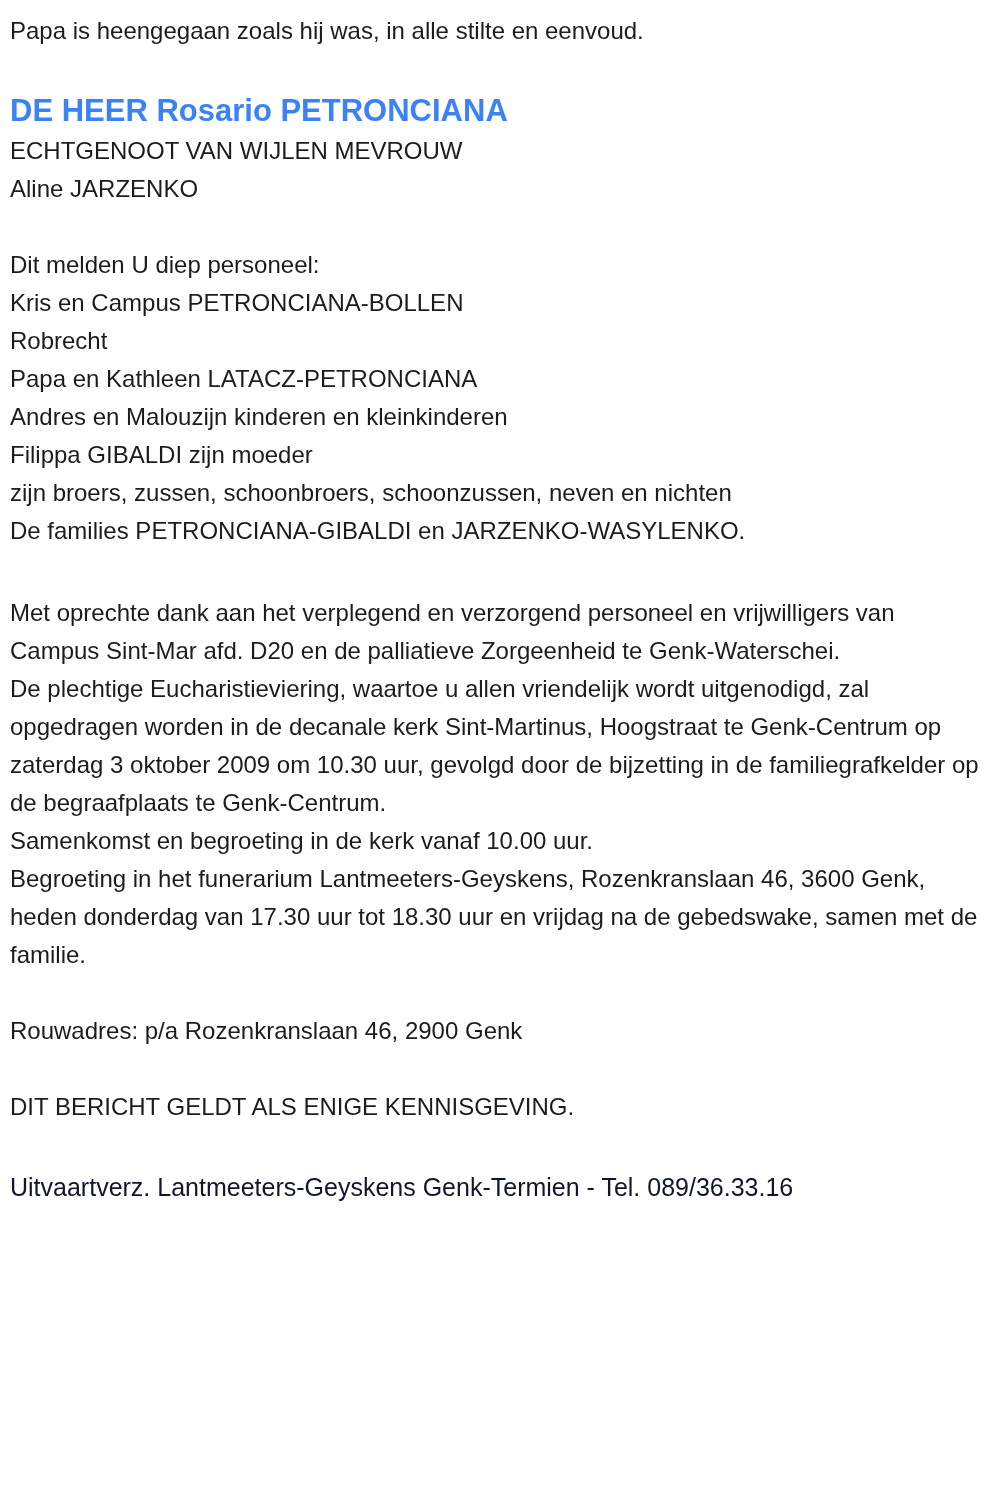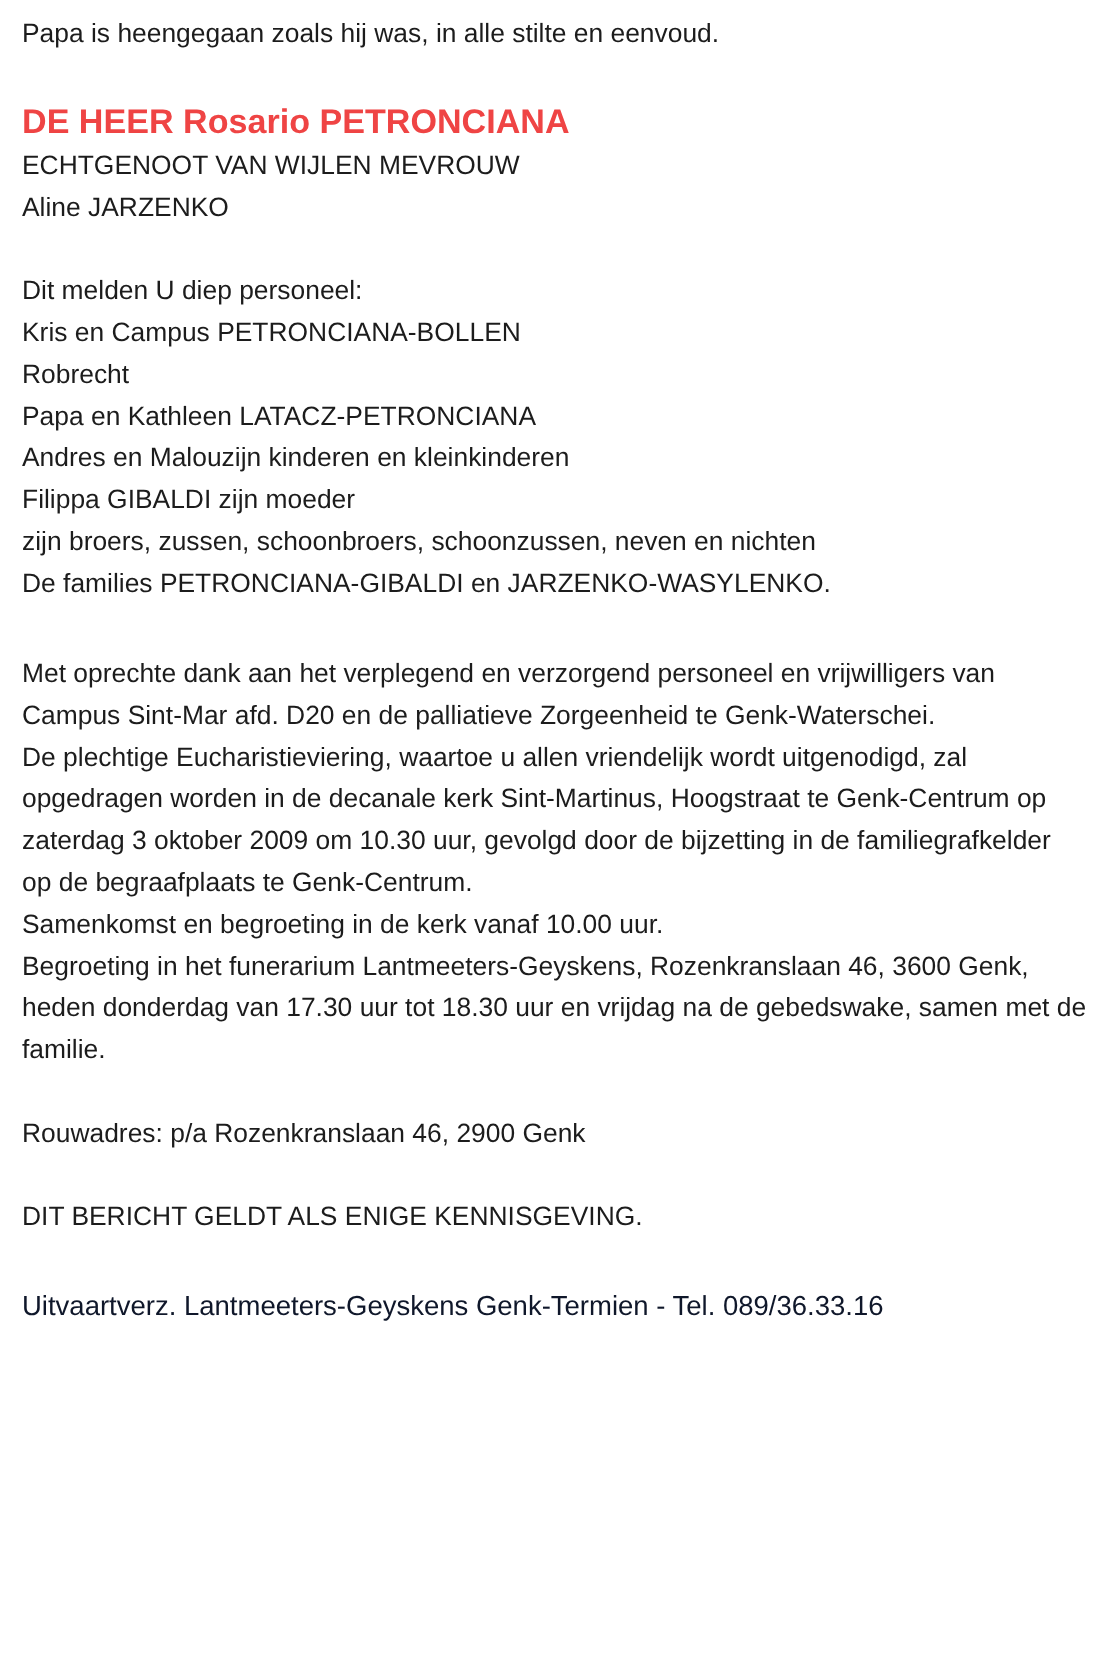--- a/index.html
+++ b/index.html
@@ -10,38 +10,38 @@
   body {
     width: 1000px;
     height: 1510px;
     font-family: "Liberation Sans", "DejaVu Sans", sans-serif;
     color: #1c1c1c;
     -webkit-font-smoothing: antialiased;
   }
   .doc {
     box-sizing: border-box;
     width: 1000px;
-    padding: 12px 12px 0 20px;
+    padding: 12px 12px 0 10px;
   }
   .doc p {
     margin: 0;
     font-size: 24px;
     line-height: 38px;
     font-weight: 400;
   }
   .epigraph {
     margin-top: 2px;
   }
   h1.deceased-name {
     margin: 0;
     margin-top: 40px;
     font-size: 31px;
     line-height: 42px;
     font-weight: 700;
-    color: #ef4444;
+    color: #3b82f6;
   }
   .subtitle {
     line-height: 38px;
   }
   .block-gap {
     margin-top: 38px !important;
   }
   .big-gap {
     margin-top: 44px !important;
   }

